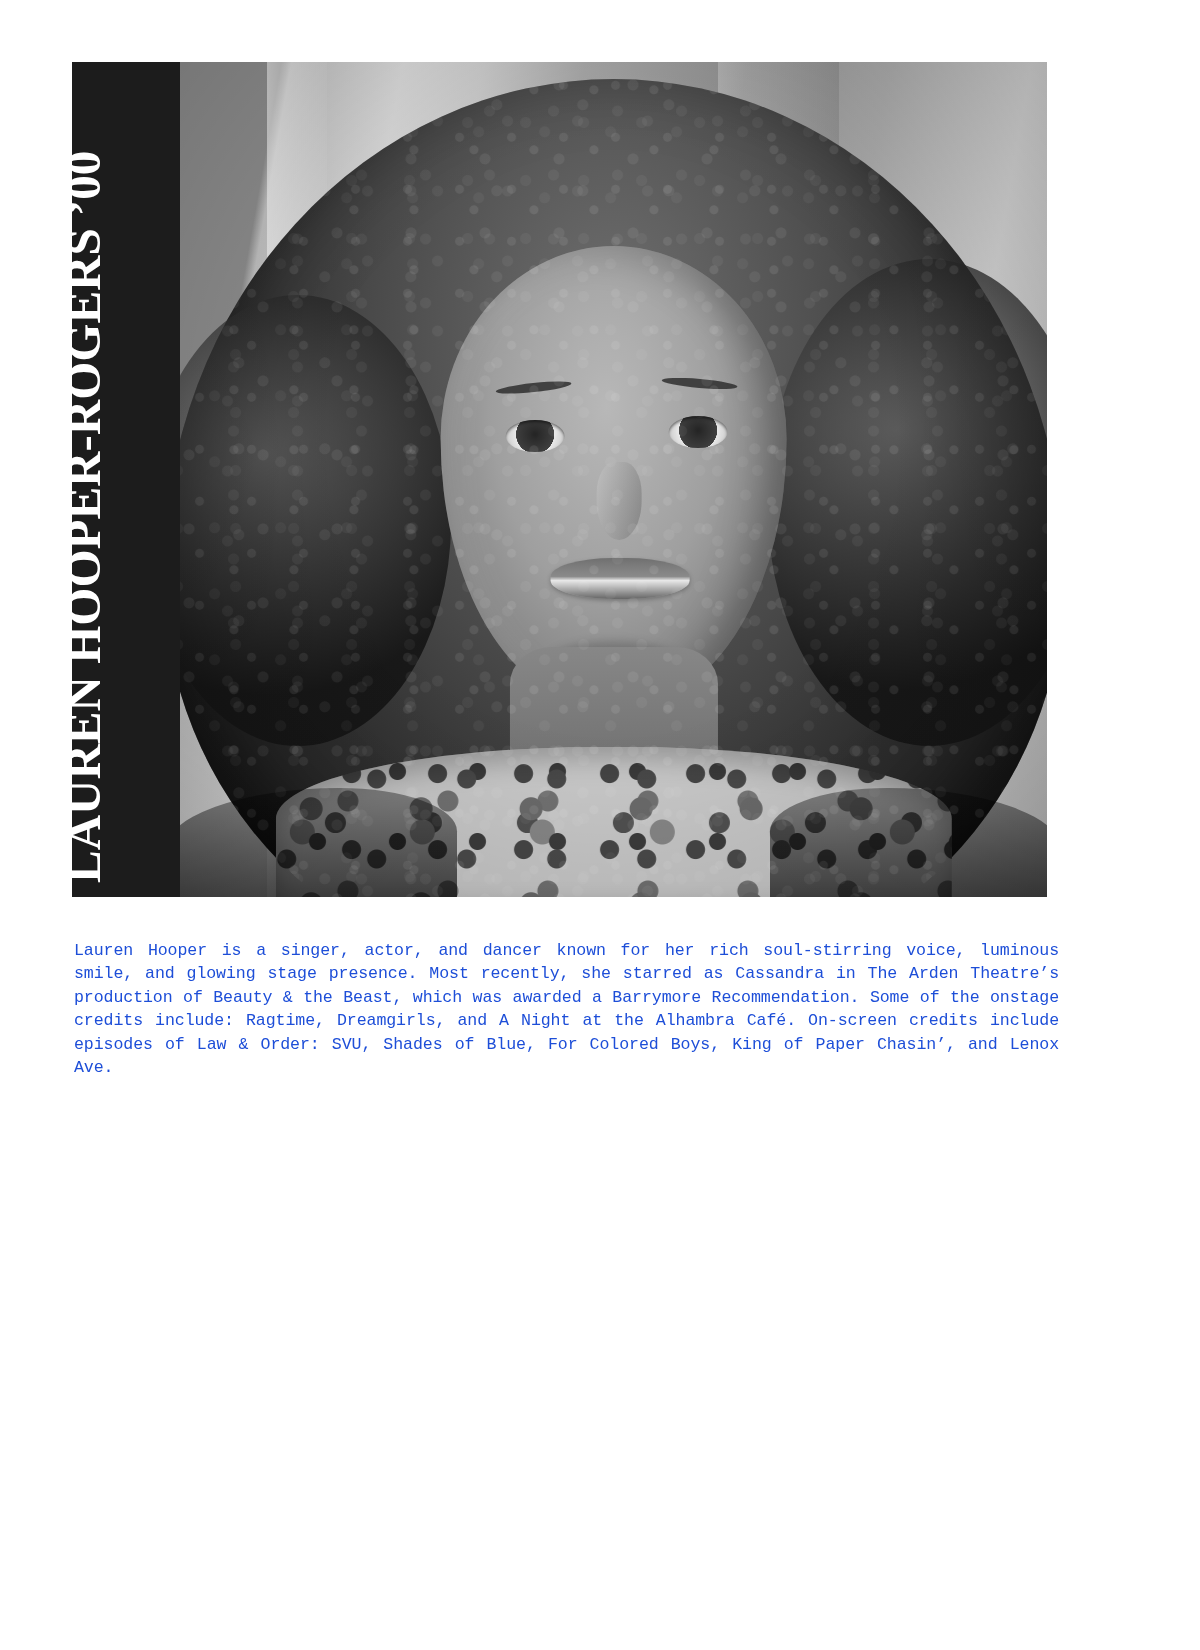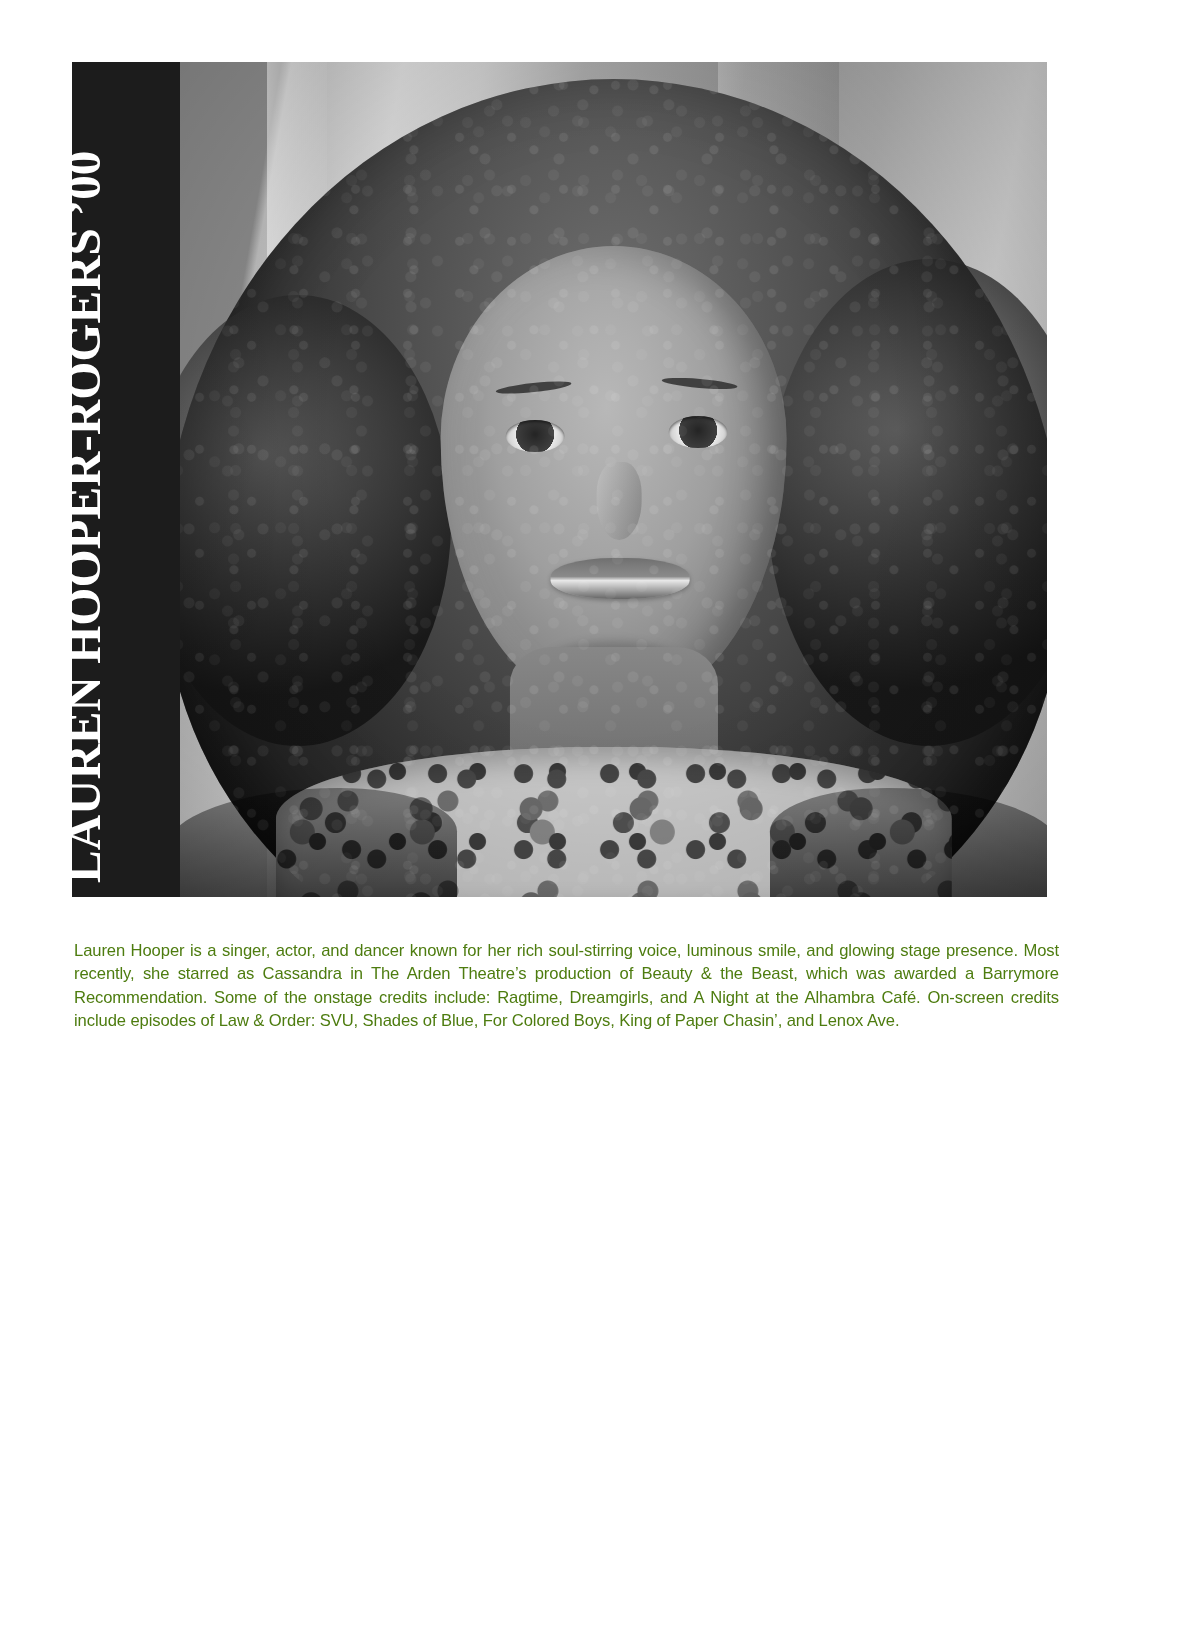--- a/index.html
+++ b/index.html
@@ -251,24 +251,24 @@
     inset: 0;
     background: radial-gradient(ellipse at 50% 45%, rgba(0,0,0,0) 45%, rgba(0,0,0,0.18) 100%);
   }
 
   
   .bio {
     position: absolute;
     left: 74px;
     top: 922px;
     width: 985px;
-    font-family: Liberation Sans, sans-serif;
+    font-family: Liberation Mono, monospace;
     font-size: 16.6px;
     line-height: 1.42;
-    color: #4d7c0f;
+    color: #1d4ed8;
     text-align: justify;
     letter-spacing: -0.1px;
   }
 </style>
 </head>
 <body>
 
 <div class="page">
 
   <div class="feature">

